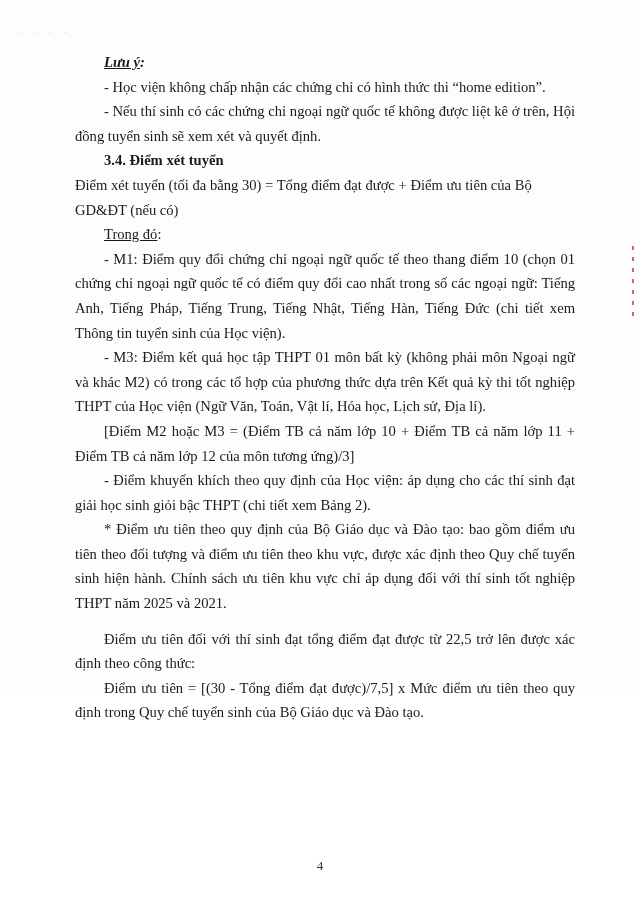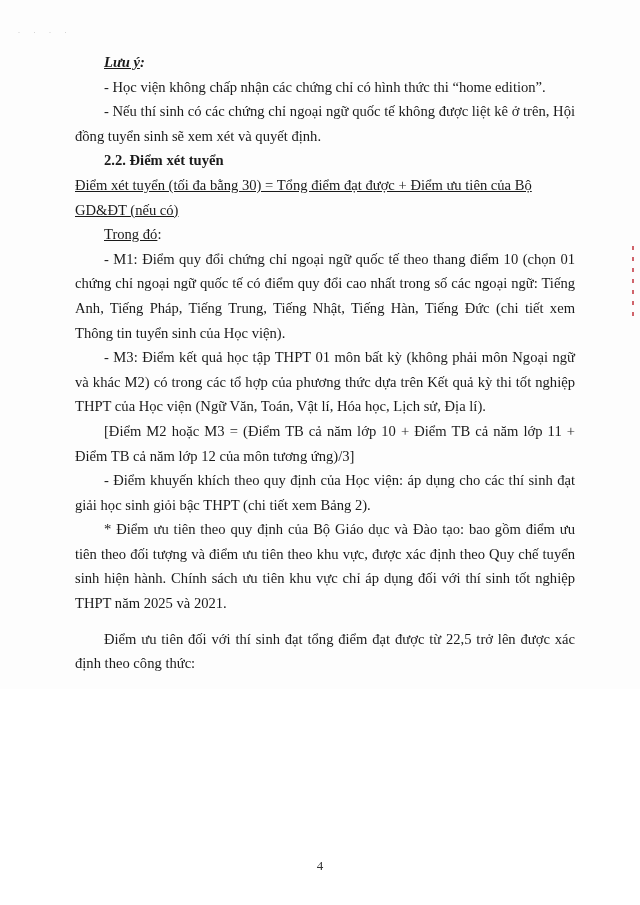--- a/index.html
+++ b/index.html
@@ -82,29 +82,30 @@
 </head>
 <body>
 
 <div class="page">
   <div class="scan-dots">· · · ·</div>
 
   <div class="content">
     <p class="heading-note"><span>Lưu ý</span><span class="colon">:</span></p>
     <p class="indent">- Học viện không chấp nhận các chứng chỉ có hình thức thi “home edition”.</p>
     <p class="indent">- Nếu thí sinh có các chứng chỉ ngoại ngữ quốc tế không được liệt kê ở trên, Hội đồng tuyển sinh sẽ xem xét và quyết định.</p>
-    <p class="section-heading">2.2. Điểm xét tuyển</p>
-    <p style="text-align:left;text-decoration:underline;">Điểm xét tuyển (tối đa bằng 30) = Tổng điểm đạt được + Điểm ưu tiên của Bộ GD&amp;ĐT (nếu có)</p>
+    <p class="section-heading">3.4. Điểm xét tuyển</p>
+    <p style="text-align:left;">Điểm xét tuyển (tối đa bằng 30) = Tổng điểm đạt được + Điểm ưu tiên của Bộ GD&amp;ĐT (nếu có)</p>
     <p class="trong-do"><span class="underline">Trong đó</span><span>:</span></p>
     <p class="indent">- M1: Điểm quy đổi chứng chỉ ngoại ngữ quốc tế theo thang điểm 10 (chọn 01 chứng chỉ ngoại ngữ quốc tế có điểm quy đổi cao nhất trong số các ngoại ngữ: Tiếng Anh, Tiếng Pháp, Tiếng Trung, Tiếng Nhật, Tiếng Hàn, Tiếng Đức (chi tiết xem Thông tin tuyển sinh của Học viện).</p>
     <p class="indent">- M3: Điểm kết quả học tập THPT 01 môn bất kỳ (không phải môn Ngoại ngữ và khác M2) có trong các tổ hợp của phương thức dựa trên Kết quả kỳ thi tốt nghiệp THPT của Học viện (Ngữ Văn, Toán, Vật lí, Hóa học, Lịch sử, Địa lí).</p>
     <p class="indent">[Điểm M2 hoặc M3 = (Điểm TB cả năm lớp 10 + Điểm TB cả năm lớp 11 + Điểm TB cả năm lớp 12 của môn tương ứng)/3]</p>
     <p class="indent">- Điểm khuyến khích theo quy định của Học viện: áp dụng cho các thí sinh đạt giải học sinh giỏi bậc THPT (chi tiết xem Bảng 2).</p>
     <p class="indent">* Điểm ưu tiên theo quy định của Bộ Giáo dục và Đào tạo: bao gồm điểm ưu tiên theo đối tượng và điểm ưu tiên theo khu vực, được xác định theo Quy chế tuyển sinh hiện hành. Chính sách ưu tiên khu vực chỉ áp dụng đối với thí sinh tốt nghiệp THPT năm 2025 và 2021.</p>
     <p class="indent" style="margin-top:11px;">Điểm ưu tiên đối với thí sinh đạt tổng điểm đạt được từ 22,5 trở lên được xác định theo công thức:</p>
+    <p class="indent">Điểm ưu tiên = [(30 - Tổng điểm đạt được)/7,5]  x Mức điểm ưu tiên theo quy định trong Quy chế tuyển sinh của Bộ Giáo dục và Đào tạo.</p>
   </div>
 
   <div class="red-marks">
     <span></span>
       <span></span>
       <span></span>
       <span></span>
       <span></span>
       <span></span>
       <span></span>

